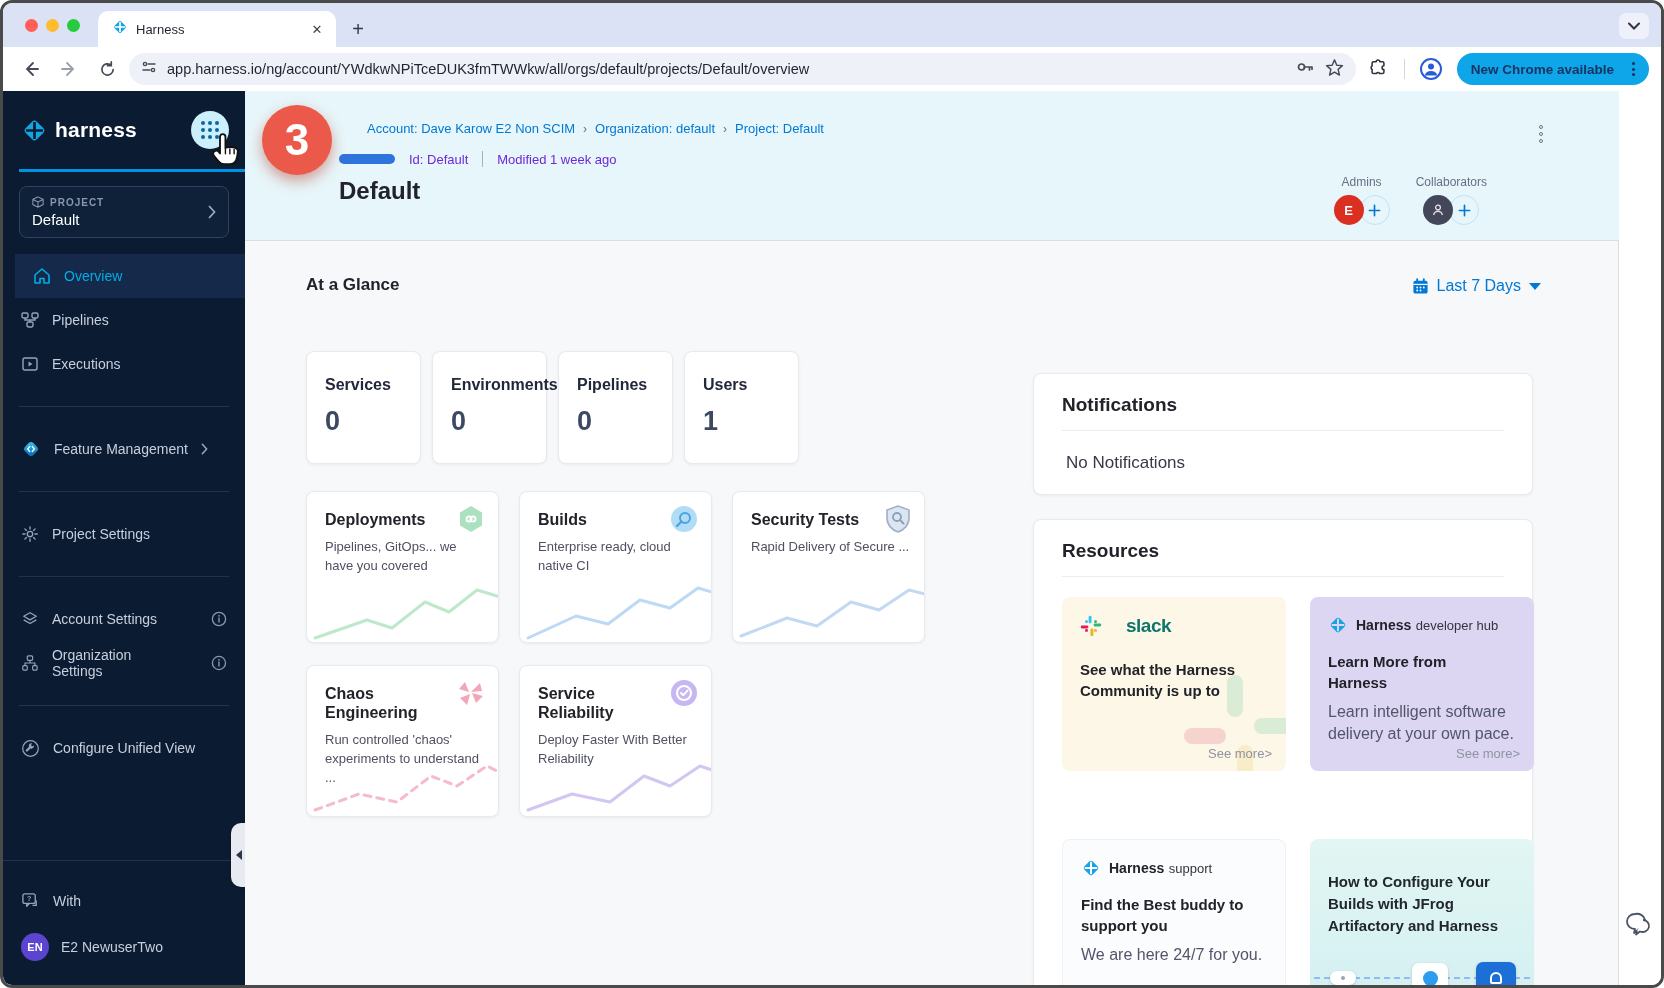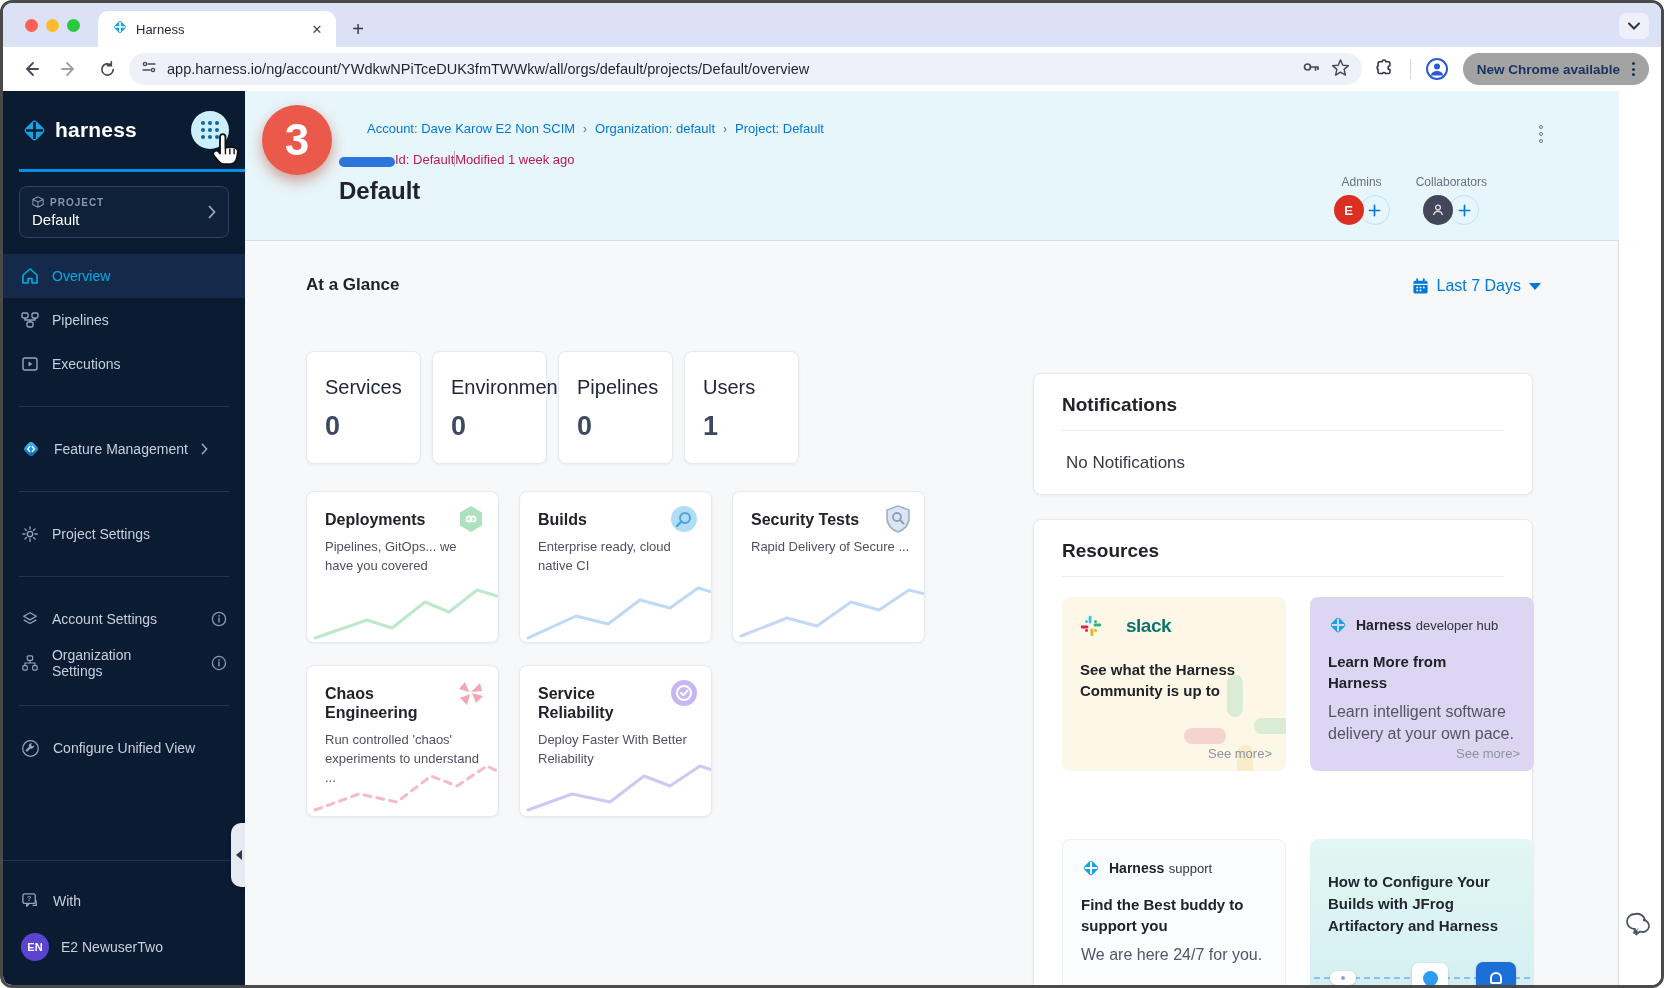--- a/index.html
+++ b/index.html
@@ -24,22 +24,22 @@
   .strip-spacer{flex:1}
   .strip-chev { width:30px; height:26px; margin:0 12px 8px 0; background:#eef1fb; border-radius:7px;
     display:flex; align-items:center; justify-content:center; color:#333; font-weight:bold; }
   .toolbar { position:absolute; left:0; top:44px; right:0; height:44px; background:#fff;
     display:flex; align-items:center; padding:0 12px; gap:6px; }
   .nav-ic { width:32px; height:32px; display:flex; align-items:center; justify-content:center; }
   .urlbar { flex:1; height:32px; background:#eef1f8; border-radius:16px; display:flex;
     align-items:center; padding:0 12px; gap:10px; }
   .url-text { font-size:14.5px; color:#1f2430; flex:1; white-space:nowrap; overflow:hidden; }
   .sep { width:1px; height:20px; background:#d2d6e0; margin:0 4px; }
-  .chrome-pill { height:32px; background:#a3a3a3; border-radius:16px; display:flex; align-items:center;
-    gap:6px; padding:0 8px 0 14px; margin-left:4px; }
+  .chrome-pill { height:32px; background:#0ea5e9; border-radius:16px; display:flex; align-items:center;
+    gap:12px; padding:0 8px 0 14px; margin-left:4px; }
   .chrome-pill span { font-size:13.5px; color:#18335f; font-weight:bold; }
   .kebab-dots { display:flex; flex-direction:column; gap:2.5px; padding:4px 6px; }
   .kebab-dots i { width:3px; height:3px; border-radius:50%; background:#18335f; display:block; }
 
   
   .page { position:absolute; left:0; top:88px; right:0; bottom:0; background:#fff; }
 
   
   .sidebar { position:absolute; left:0; top:0; width:242px; bottom:0; background:#0b1b32;
     color:#c7cfdd; display:flex; flex-direction:column; }
@@ -54,21 +54,21 @@
   .grid9 i { width:4px; height:4px; border-radius:50%; background:#0b66a4; display:block; }
   .proj { margin:14px 16px 0; border:1px solid #31415f; border-radius:8px; background:#0e2138;
     padding:9px 12px; position:relative; }
   .proj-label { display:flex; align-items:center; gap:6px; font-size:10px; letter-spacing:1px;
     color:#8a96ab; font-weight:bold; }
   .proj-value { color:#fff; font-size:15px; margin-top:3px; }
   .proj-chev { position:absolute; right:12px; top:50%; transform:translateY(-50%); }
   .nav { margin-top:16px; }
   .item { height:44px; display:flex; align-items:center; gap:13px; padding:0 18px; font-size:14px;
     color:#c7cfdd; }
-  .item.active { background:#152a4a; color:#00ade4; }
+  .item.active { background:#152a4a; color:#00ade4;margin-left:12px; }
   .divider { height:1px; background:#22314d; margin:20px 16px; }
   .item .spacer{flex:1}
   .s-bottom { border-top:1px solid #22314d; padding:18px 0 14px; }
   .user-row { height:48px; display:flex; align-items:center; gap:12px; padding:0 18px; font-size:14px; }
   .avatar-en { width:28px; height:28px; border-radius:50%; background:#5b44d0; color:#fff; font-size:11px;
     font-weight:bold; display:flex; align-items:center; justify-content:center; }
   .collapse-handle { position:absolute; left:228px; top:732px; width:16px; height:64px;
     background:#e8eaf1; border-radius:10px 0 0 10px; display:flex; align-items:center;
     justify-content:center; box-shadow:-1px 1px 3px rgba(0,0,0,.2); }
   .collapse-handle i { width:0; height:0; border-top:5px solid transparent; border-bottom:5px solid transparent;
@@ -76,22 +76,22 @@
 
   
   .band { position:absolute; left:242px; top:0; right:42px; height:150px; background:#e7f6fa;
     border-bottom:1px solid #d7dde4; }
   .crumbs { position:absolute; left:94px; top:30px; display:flex; align-items:center; gap:8px;
     font-size:13px;margin-left:28px; }
   .crumb { color:#0278d5; }
   .crumb-sep { color:#6b6d85; font-size:12px; }
   .band-kebab { position:absolute; right:72px; top:30px; display:flex; flex-direction:column; gap:3px; padding:4px; }
   .band-kebab i { width:4px; height:4px; border-radius:50%; border:1px solid #6f7485; display:block; }
-  .id-row { position:absolute; left:94px; top:60px; display:flex; align-items:flex-end; 
-    font-size:13px; color:#be185d; }
+  .id-row { position:absolute; left:94px; top:60px; display:flex; align-items:center; gap:14px;
+    font-size:13px; color:#6d28d9; }
   .id-bar { width:56px; height:10px; border-radius:5px; background:#2e74dd; }
   .id-vsep { width:1px; height:16px; background:#a8aebc; }
   .band-title { position:absolute; left:94px; top:86px; font-size:24px; font-weight:bold; color:#22222a; }
   .people { position:absolute; right:132px; top:84px; display:flex; gap:26px; }
   .pgroup { display:flex; flex-direction:column; align-items:center; gap:6px; }
   .plabel { font-size:12px; color:#6b6d85; }
   .pair { display:flex; align-items:center; }
   .av { width:30px; height:30px; border-radius:50%; display:flex; align-items:center;
     justify-content:center; z-index:2; }
   .av-admin { background:#da2f21; color:#fff; font-size:13px; font-weight:bold; }
@@ -104,21 +104,21 @@
     border-right:1px solid #d9dbe3; overflow:hidden; }
   .glance-title { position:absolute; left:61px; top:34px; font-size:17px; font-weight:bold; color:#22222a; }
   .daterange { position:absolute; right:77px; top:36px; display:flex; align-items:center; gap:8px; }
   .daterange span { color:#0278d5; font-size:16px; }
   .caret { width:0; height:0; border-left:6px solid transparent; border-right:6px solid transparent;
     border-top:7px solid #0278d5; }
 
   .stats { position:absolute; left:61px; top:110px; display:flex; gap:11px; }
   .stat { width:115px; height:113px; background:#fff; border:1px solid #e9eaf0; border-radius:8px;
     box-shadow:0 1px 3px rgba(40,41,61,.06); padding:24px 18px 0; }
-  .stat-label { font-size:20px; font-weight:normal; color:#22273a; }
+  .stat-label { font-size:16px; font-weight:bold; color:#22273a; }
   .stat-value { font-size:27px; font-weight:bold; color:#3d4963; margin-top:12px; }
 
   .mods1 { position:absolute; left:61px; top:250px; display:flex; gap:20px; }
   .mods2 { position:absolute; left:61px; top:424px; display:flex; gap:20px; }
   .mod { width:193px; height:152px; background:#fff; border:1px solid #e9eaf0; border-radius:8px;
     box-shadow:0 1px 3px rgba(40,41,61,.06); padding:18px 18px 0; position:relative; overflow:hidden; }
   .mod-title { font-size:16px; font-weight:bold; color:#22222a; line-height:1.2; width:130px; }
   .mod-desc { font-size:13px; color:#4f5162; line-height:1.45; margin-top:9px; width:160px; }
   .mod-ic { position:absolute; right:12px; top:12px; }
   .mod-path { position:absolute; left:0; bottom:0; }

